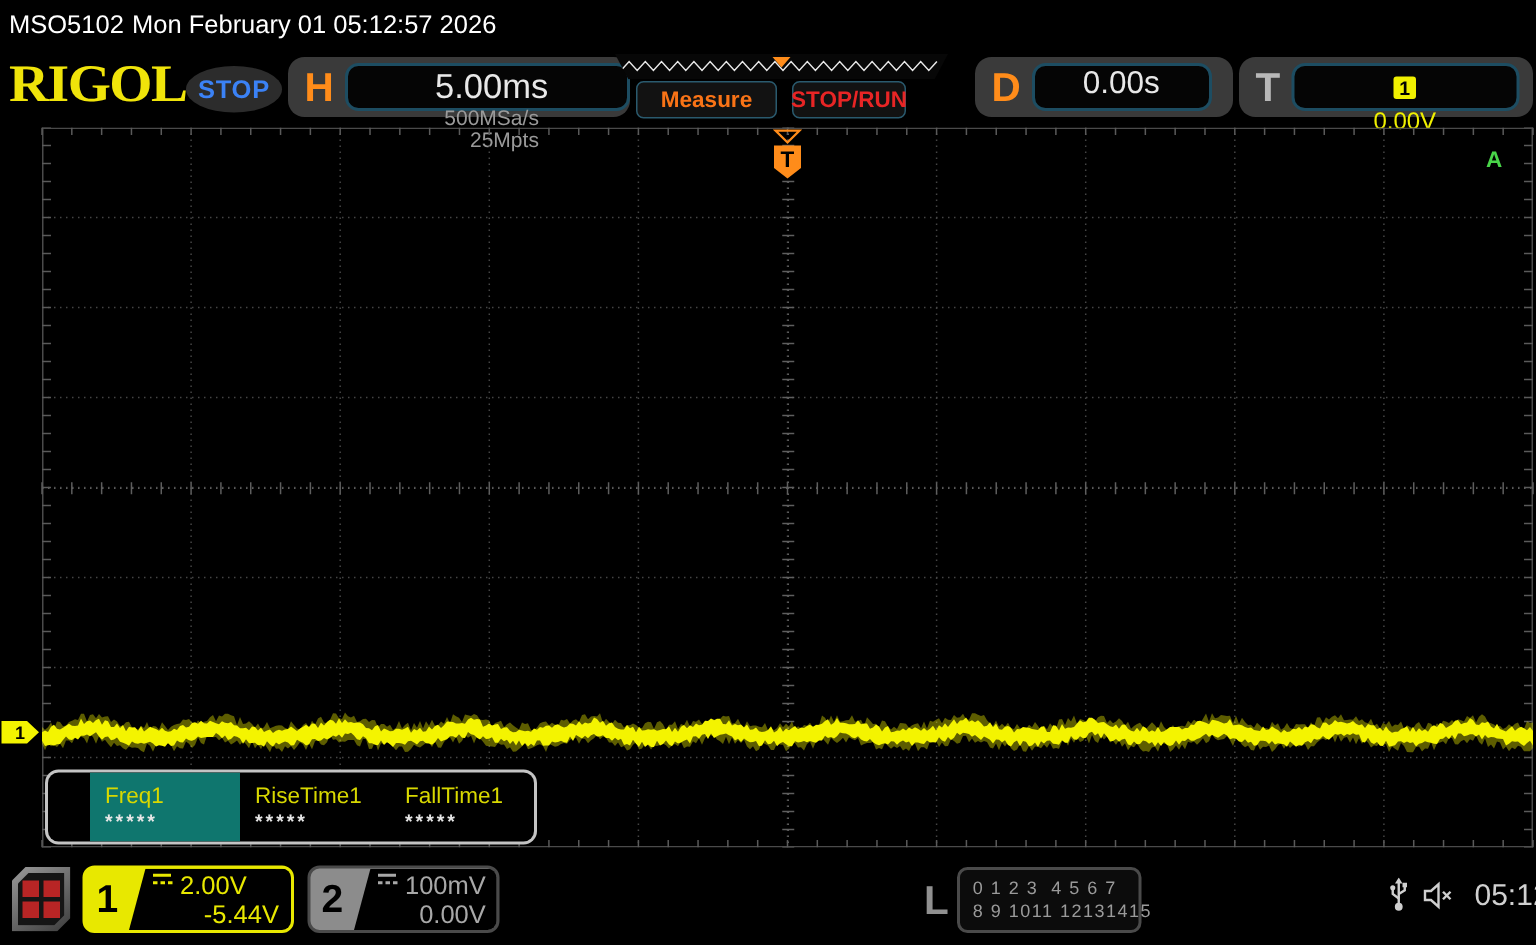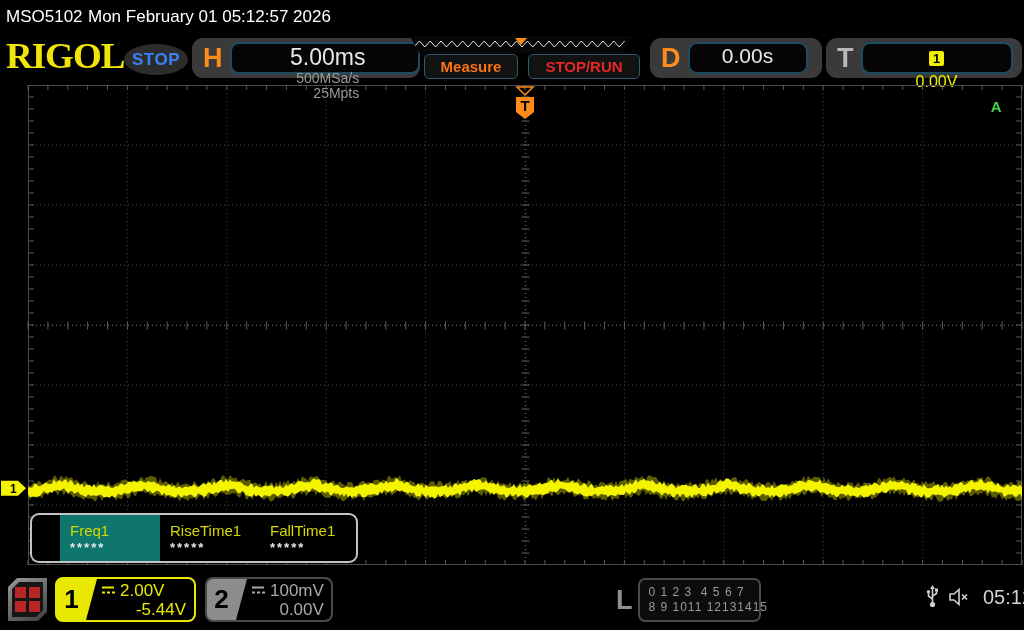--- a/index.html
+++ b/index.html
@@ -25,21 +25,21 @@
   #hgroup .vbox{width:206px;justify-content:space-between;padding:0 8px 0 14px;}
   #timebase{color:#e8e8e8;font-size:23px;}
   #srate{color:#9a9a9a;font-size:14px;line-height:1.05;text-align:right;}
   #preview{left:410px;top:3px;width:222px;height:17px;background:#070707;
     clip-path:polygon(0 0,100% 0,calc(100% - 9px) 100%,9px 100%);}
   #preview svg{display:block;}
   .hbtn{position:absolute;top:21px;height:25px;background:#121212;border:1px solid #2a5a6e;
     border-radius:5px;display:flex;align-items:center;justify-content:center;
     font-weight:700;font-size:15px;box-sizing:border-box;}
   #btn-measure{left:424px;width:94px;color:#f97316;}
-  #btn-stoprun{left:528px;width:112px;color:#e82525;}
+  #btn-stoprun{left:528px;width:76px;color:#e82525;}
   #dgroup{left:650px;top:5px;width:172px;height:40px;}
   #dgroup .vbox{width:120px;padding:0 12px;}
   #dvalue{color:#e8e8e8;font-size:21px;}
   #tgroup{left:826px;top:5px;width:196px;height:40px;}
   #tgroup .vbox{width:152px;padding:0 9px;gap:7px;}
   #tlevel{color:#f0f000;font-size:16px;}
   #tmode{color:#49d549;font-size:15px;font-weight:700;margin-left:auto;}
   .badge1{background:#f0f000;color:#000;font-weight:700;font-size:13px;border-radius:2px;
     padding:0 4px;line-height:15px;}
   
@@ -62,21 +62,21 @@
     display:grid;grid-template-columns:11px 11px;grid-template-rows:11px 11px;gap:3px;
     align-content:center;justify-content:center;}
   #menubtn .sq{background:#b82525;}
   .chbox{position:absolute;top:2px;height:45px;border-radius:8px;display:flex;box-sizing:border-box;overflow:hidden;}
   #ch1box{left:55px;width:141px;border:2px solid #e8e800;background:#e8e800;}
   #ch2box{left:205px;width:128px;border:2px solid #4a4a4a;background:#8c8c8c;}
   .chtab{width:29px;display:flex;align-items:center;justify-content:center;
     font-size:26px;font-weight:700;color:#000;flex:none;}
   .chvals{flex:1;background:#000;clip-path:polygon(11px 0,100% 0,100% 100%,0 100%);
     display:flex;flex-direction:column;justify-content:center;padding:1px 8px 1px 14px;}
-  .chrow{display:flex;align-items:center;gap:4px;font-size:17px;line-height:19px;}
+  .chrow{display:flex;gap:4px;font-size:17px;line-height:19px;}
   .chrow.r2{justify-content:flex-end;}
   #ch1box .chvals{color:#e8e800;} #ch2box .chvals{color:#a8a8a8;}
   #lgroup{position:absolute;left:616px;top:3px;display:flex;align-items:center;}
   #llabel{color:#909090;font-size:27px;font-weight:700;margin-right:5px;}
   #lbox{width:110px;height:40px;background:#0c0c0c;border:2px solid #4a4a4a;border-radius:7px;
     display:flex;flex-direction:column;justify-content:center;padding-left:9px;}
   .lrow{color:#9a9a9a;font-size:12px;line-height:15px;white-space:pre;letter-spacing:1px;}
   #statusicons{position:absolute;left:926px;top:10px;display:flex;align-items:center;gap:9px;}
   #clock{color:#d0d0d0;font-size:20px;}
 </style>

